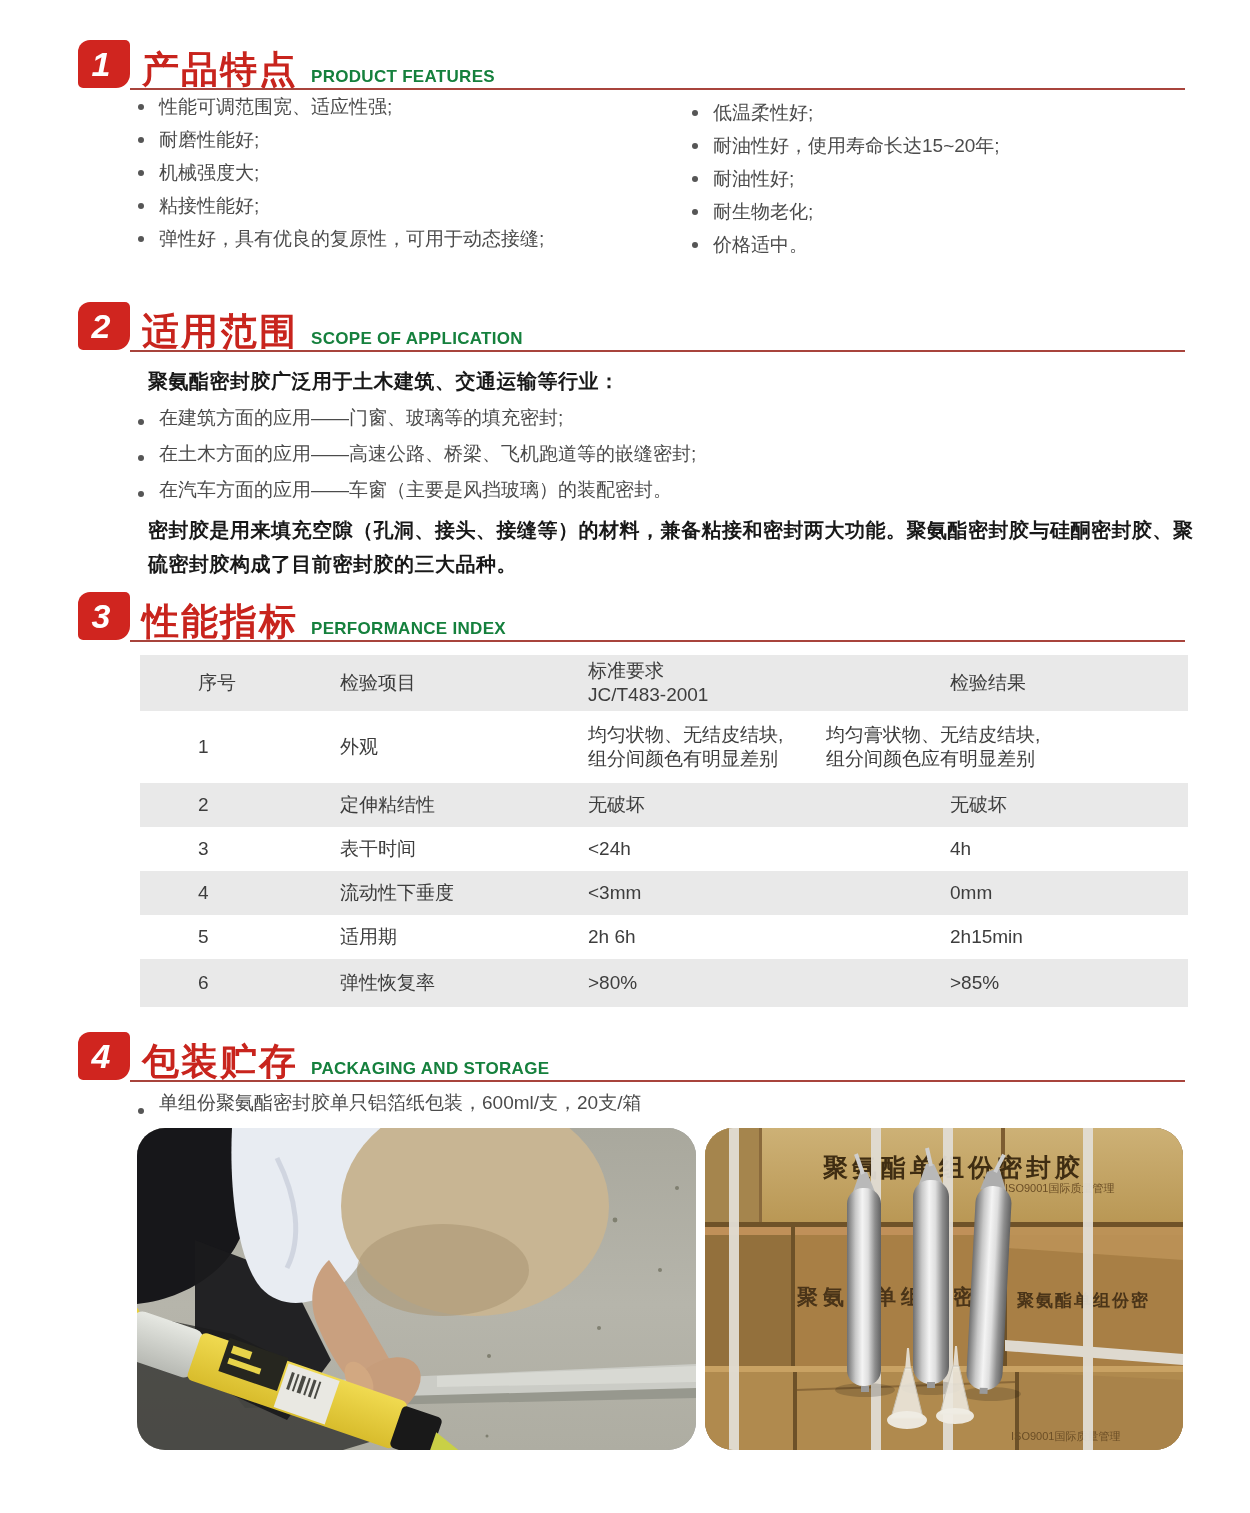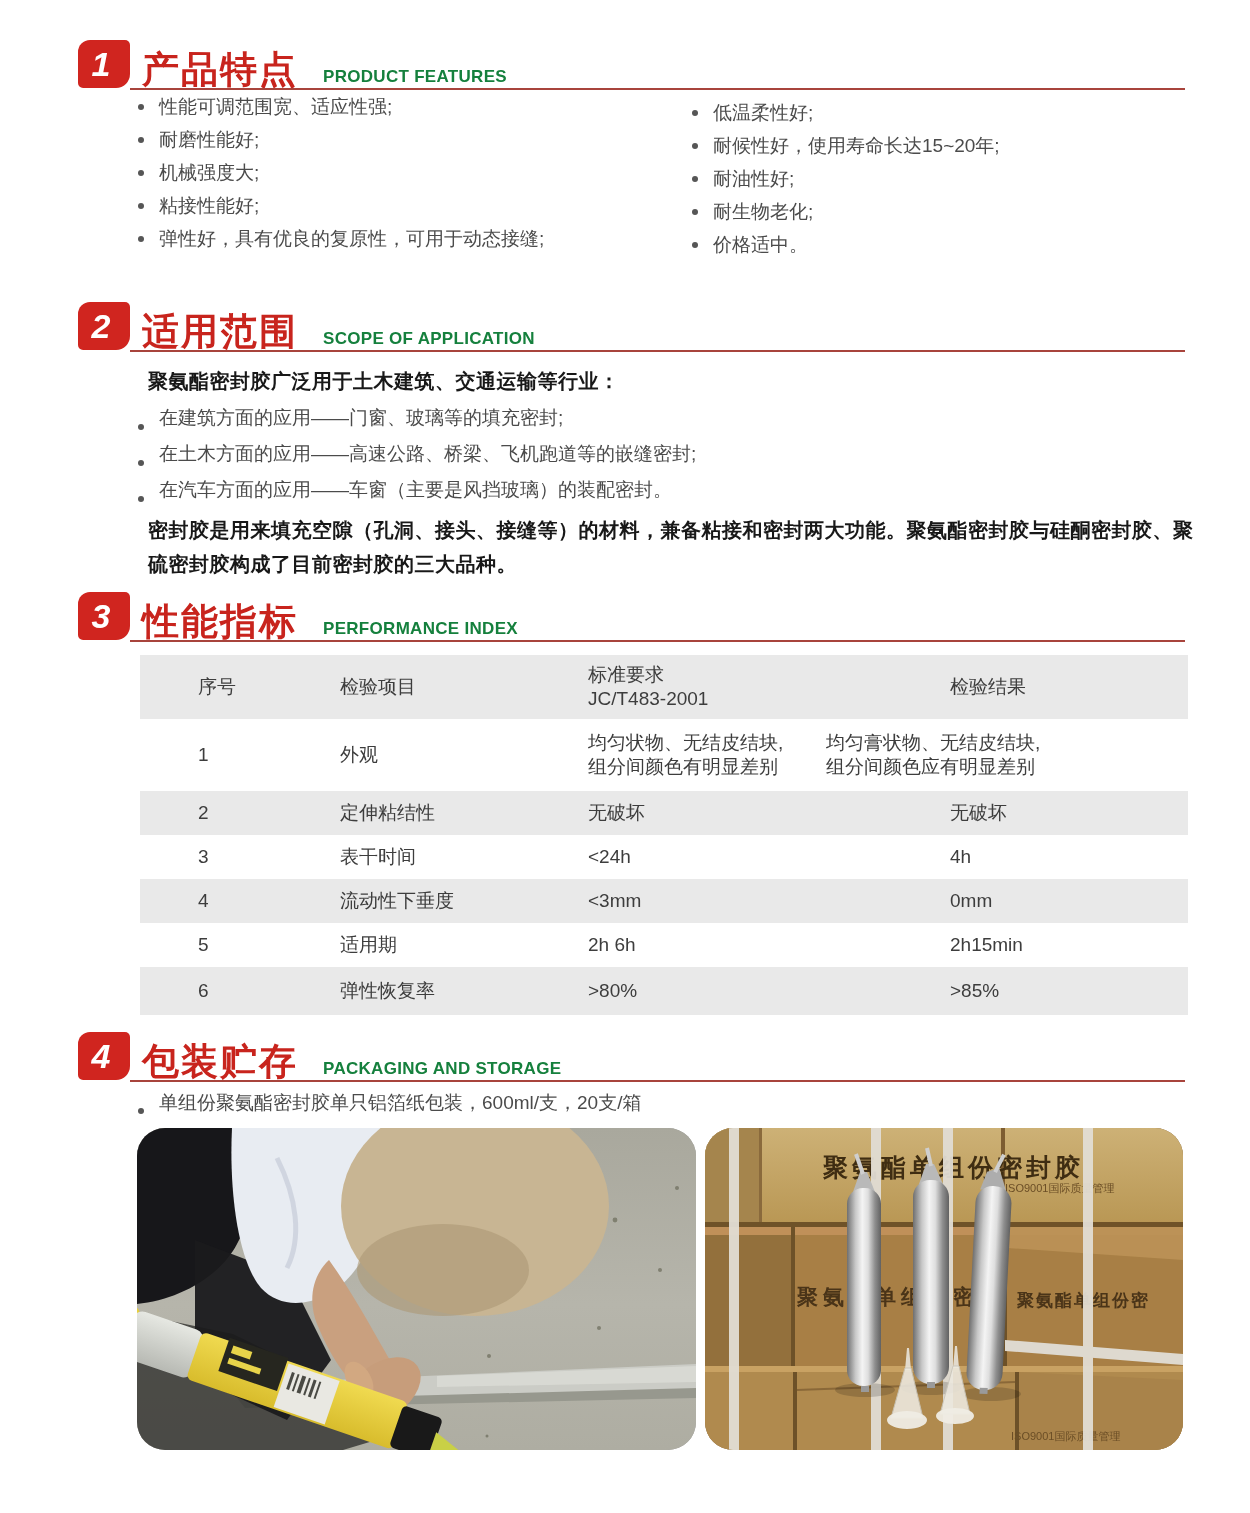--- a/index.html
+++ b/index.html
@@ -10,43 +10,43 @@
   }
 
   
   .sec-head { position:absolute; left:0; width:1250px; height:48px; }
   .sec-num {
     position:absolute; left:78px; top:0; width:52px; height:48px;
     background:#d0251f; color:#fff; font-size:34px; font-weight:bold; font-style:italic;
     display:flex; align-items:center; justify-content:center;
     border-radius:12px 5px 14px 5px; padding-right:6px;
   }
-  .sec-title-wrap { position:absolute; left:142px; top:0; height:48px; display:flex; align-items:flex-end;gap:12px; }
+  .sec-title-wrap { position:absolute; left:142px; top:0; height:48px; display:flex; align-items:flex-end; }
   .sec-title { color:#c8241d; font-size:37px; font-weight:bold; line-height:1; letter-spacing:2px; }
   .sec-sub { color:#15803d; font-size:17px; font-weight:bold; margin-left:13px; line-height:1; padding-bottom:3px; letter-spacing:0.3px; }
   .sec-line { position:absolute; left:130px; bottom:-2px; width:1055px; height:2px; background:#a8443c; }
 
   
   .fcol { position:absolute; }
   .fcol.left  { left:138px; width:545px; }
   .fcol.right { left:692px; width:530px; }
   .fitem { display:flex; align-items:flex-start; margin-bottom:11px; font-size:19px; color:#4b4b4b; line-height:22px; }
   .dot { width:6px; height:6px; border-radius:50%; background:#565656; margin:8px 15px 0 0; flex:none; }
 
   
   .scope { position:absolute; top:368px; left:138px; width:1062px; }
   .scope-intro { font-weight:bold; color:#181818; font-size:20px; line-height:26px; margin:0 0 11px 10px; letter-spacing:0.5px; }
-  .scope-item { display:flex; align-items:flex-end; font-size:19px; color:#4b4b4b; line-height:25px; margin-bottom:11px; }
+  .scope-item { display:flex; align-items:center; font-size:19px; color:#4b4b4b; line-height:25px; margin-bottom:11px; }
   .scope-summary { font-weight:bold; color:#181818; font-size:20px; line-height:34px; margin:3px 0 0 10px; letter-spacing:0.5px; }
 
   
   .ptable { position:absolute; top:655px; left:140px; width:1048px; }
   .trow { display:flex; align-items:center; background:#ffffff; }
   .trow.gray { background:#e9e9e9; }
-  .thead { height:64px; }
+  .thead { height:56px; }
   .r-tall { height:72px; }
   .r { height:44px; }
   .r-last { height:48px; }
   .c { white-space:pre-line; font-size:19px; color:#3d3d3d; line-height:24px; }
   .c1 { width:200px; padding-left:58px; }
   .c2 { width:248px; }
   .c3 { width:362px; }
   .c4 { width:238px; }
 
   
@@ -93,21 +93,21 @@
         <span>弹性好，具有优良的复原性，可用于动态接缝;</span>
       </div>
   </div>
   <div class="fcol right" style="top:102px;">
     <div class="fitem">
         <i class="dot"></i>
         <span>低温柔性好;</span>
       </div>
     <div class="fitem">
         <i class="dot"></i>
-        <span>耐候性好，使用寿命长达15~20年;</span>
+        <span>耐油性好，使用寿命长达15~20年;</span>
       </div>
     <div class="fitem">
         <i class="dot"></i>
         <span>耐油性好;</span>
       </div>
     <div class="fitem">
         <i class="dot"></i>
         <span>耐生物老化;</span>
       </div>
     <div class="fitem">

